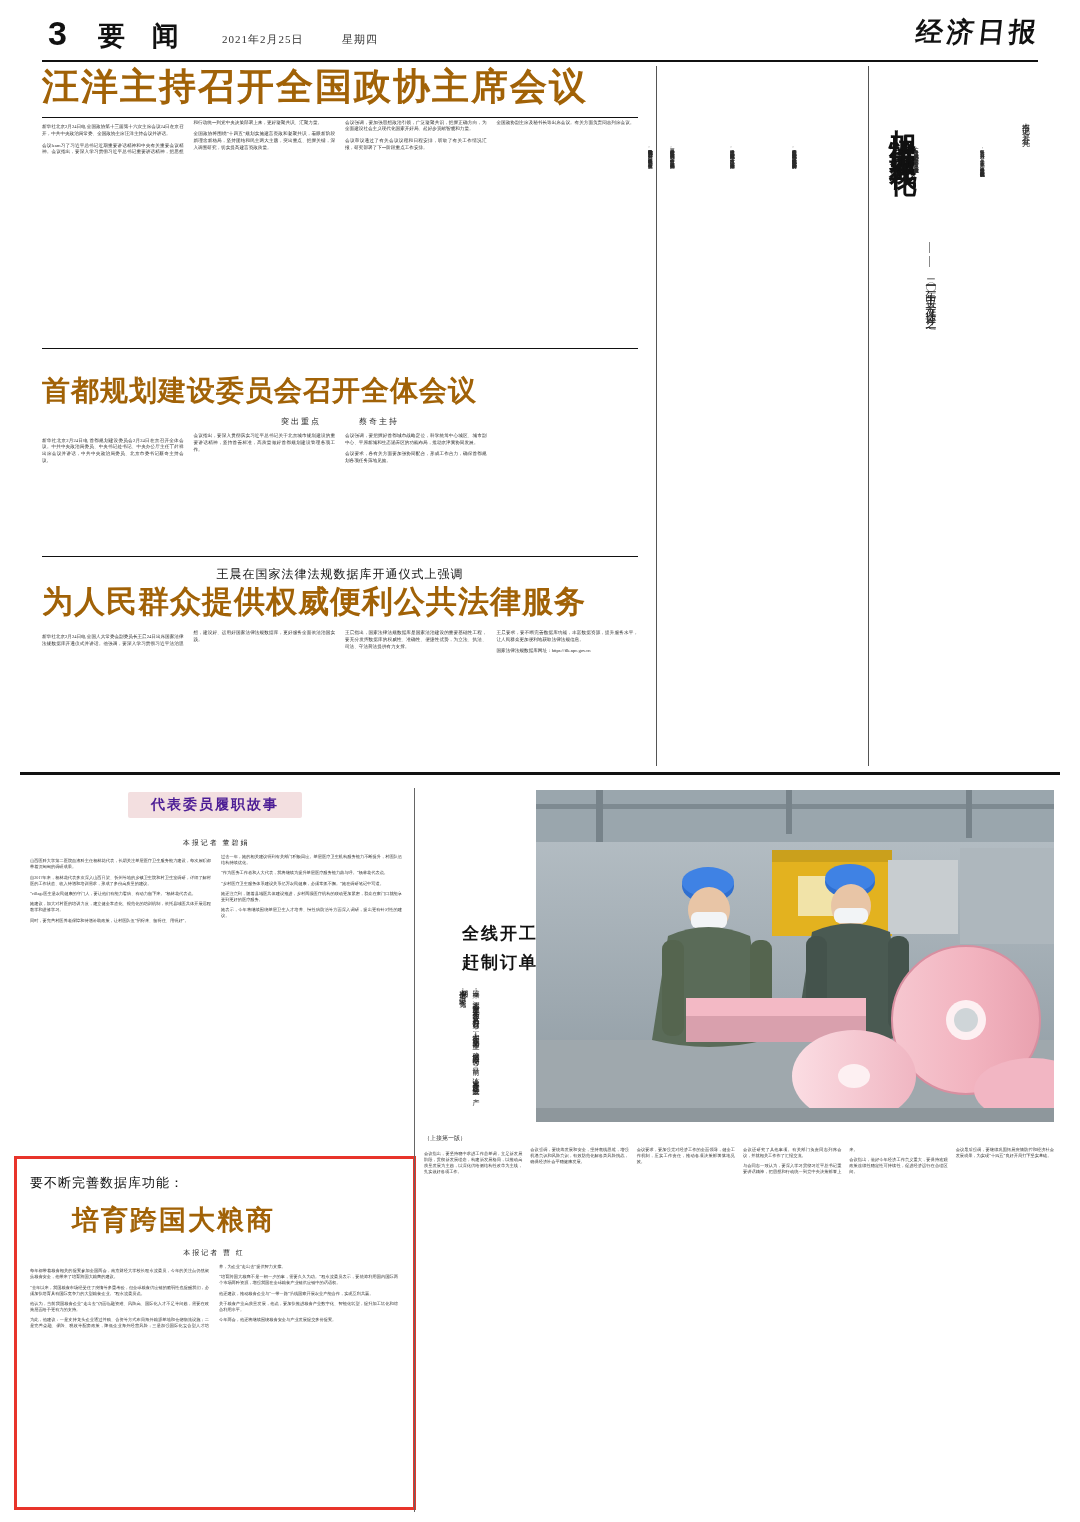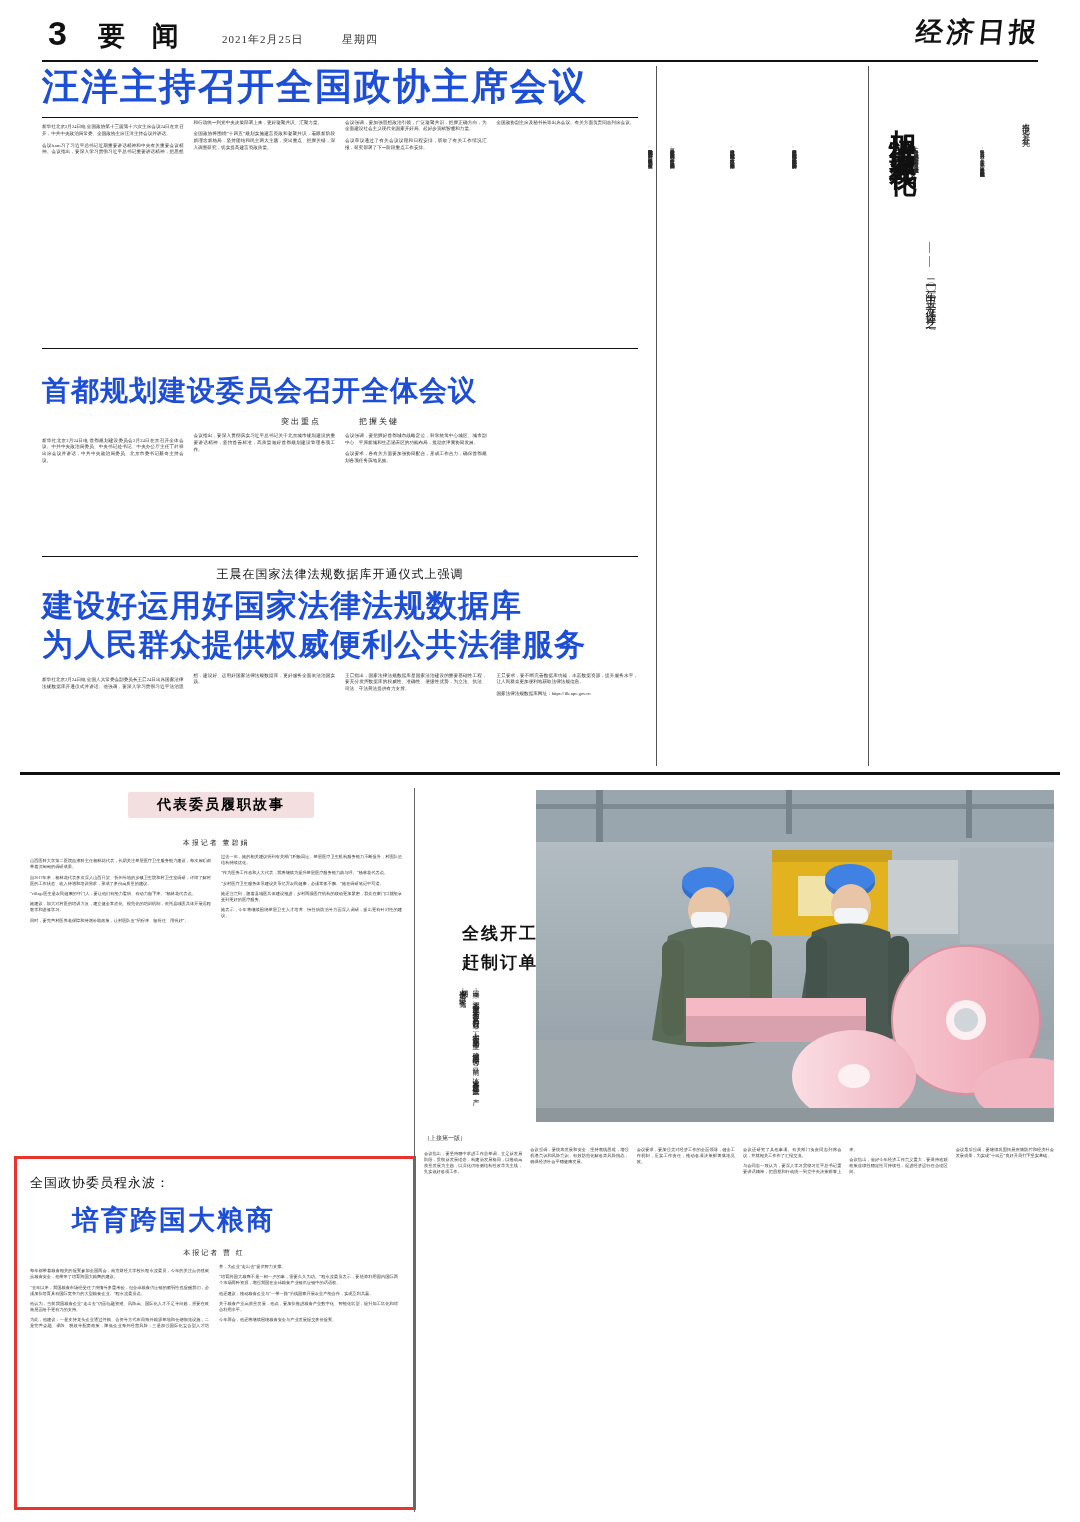--- a/index.html
+++ b/index.html
@@ -14,21 +14,21 @@
   .mast-date{position:absolute;left:222px;top:32px;font-size:11px;color:#333;letter-spacing:1px;}
   .mast-weekday{position:absolute;left:342px;top:32px;font-size:11px;color:#333;letter-spacing:1px;}
   .mast-logo{position:absolute;right:40px;top:14px;font-size:27px;font-weight:bold;letter-spacing:4px;font-family:"Liberation Serif",serif;
              color:#111;transform:skewX(-6deg);}
   .rule{position:absolute;background:#111;}
   .body-col{font-size:4.6px;line-height:1.5;text-align:justify;color:#2b2b2b;
             font-family:"Liberation Serif",serif;word-break:break-all;}
   .tiny{font-size:4.2px;line-height:1.45;color:#333;word-break:break-all;text-align:justify;}
 
   
-  h1.head{font-family:Liberation Sans, sans-serif;font-weight:bold;margin:0;color:#1d4ed8;}
+  h1.head{font-family:Liberation Sans, sans-serif;font-weight:bold;margin:0;color:#a16207;}
 
   
   #top-left{position:absolute;left:42px;top:66px;width:596px;}
   .hl-main{font-size:37px;letter-spacing:2px;line-height:1.15;}
   .hl-sub{font-size:28px;letter-spacing:1px;}
   .cols-4{column-count:4;column-gap:10px;}
   .cols-6{column-count:6;column-gap:8px;}
   .cols-2{column-count:2;column-gap:10px;}
 
   .byline{font-size:8px;text-align:center;letter-spacing:2px;margin:6px 0;color:#222;}
@@ -36,22 +36,22 @@
   
   #feature-vert{position:absolute;right:34px;top:62px;width:400px;height:700px;}
   .vtitle{writing-mode:vertical-rl;font-family:"Liberation Sans",sans-serif;font-weight:bold;font-size:27px;
           letter-spacing:5px;line-height:1.15;}
   .vsub{writing-mode:vertical-rl;font-size:11px;letter-spacing:3px;color:#222;}
   .vcol{writing-mode:vertical-rl;font-size:4.6px;line-height:1.5;letter-spacing:0px;color:#2b2b2b;height:100%;
         text-align:justify;}
 
   
   #lower{position:absolute;left:0;top:782px;width:1080px;height:740px;}
-  .ribbon{display:inline-block;background:#f3dfe0;color:#000000;font-family:"Liberation Sans",sans-serif;
-          font-weight:bold;font-size:14px;letter-spacing:2px;padding:4px 29px;border-radius:2px;}
+  .ribbon{display:inline-block;background:#f3dfe0;color:#4c1d95;font-family:"Liberation Sans",sans-serif;
+          font-weight:bold;font-size:14px;letter-spacing:2px;padding:4px 23px;border-radius:2px;}
   .kicker{font-size:12px;letter-spacing:1px;color:#111;font-family:Liberation Serif, serif;}
   .hl-mid{font-size:27px;letter-spacing:2px;font-family:"Liberation Sans",sans-serif;font-weight:bold;}
   .red-box{position:absolute;border:3px solid #e8342a;}
 
   
   .photo{position:absolute;overflow:hidden;background:#cfd3d6;}
   .photo svg{display:block;}
 
   .caption-v{writing-mode:vertical-rl;font-size:8px;line-height:1.6;color:#222;letter-spacing:1px;}
   .cap-title{writing-mode:horizontal-tb;font-family:"Liberation Sans",sans-serif;font-weight:bold;font-size:17px;letter-spacing:2px;}
@@ -85,34 +85,33 @@
       <p>全国政协副主席及秘书长等出席会议。有关方面负责同志列席会议。</p>
     </div>
   </div>
   <div class="rule" style="left:42px;top:348px;width:596px;height:1px;"></div>
 
   <div style="position:absolute;left:42px;top:372px;width:596px;">
     <h1 class="head hl-sub">首都规划建设委员会召开全体会议</h1>
     <div class="byline">
       <span>突出重点</span>
       <span style="display:inline-block;width:30px;"></span>
-      <span>把握关键</span>
+      <span>蔡奇主持</span>
     </div>
     <div class="cols-4 body-col" style="height:120px;">
       <p>新华社北京2月24日电 首都规划建设委员会2月24日在京召开全体会议。中共中央政治局委员、中央书记处书记、中央办公厅主任丁薛祥出席会议并讲话，中共中央政治局委员、北京市委书记蔡奇主持会议。</p>
       <p>会议指出，要深入贯彻落实习近平总书记关于北京城市规划建设的重要讲话精神，坚持首善标准，高质量做好首都规划建设管理各项工作。</p>
       <p>会议强调，要把握好首都城市战略定位，科学统筹中心城区、城市副中心、平原新城和生态涵养区的功能布局，推动京津冀协同发展。</p>
       <p>会议要求，各有关方面要加强协同配合，形成工作合力，确保首都规划各项任务落地见效。</p>
     </div>
   </div>
   <div class="rule" style="left:42px;top:556px;width:596px;height:1px;"></div>
 
   <div style="position:absolute;left:42px;top:566px;width:596px;">
     <div style="text-align:center;" class="kicker">王晨在国家法律法规数据库开通仪式上强调</div>
-    <h1 class="head" style="font-size:31px;letter-spacing:1px;line-height:1.25;margin-top:4px;">建设好运用好国家法律法规数据库</h1>
     <h1 class="head" style="font-size:31px;letter-spacing:1px;line-height:1.25;">为人民群众提供权威便利公共法律服务</h1>
     <div class="cols-4 body-col" style="height:110px;margin-top:8px;">
       <p>新华社北京2月24日电 全国人大常委会副委员长王晨24日出席国家法律法规数据库开通仪式并讲话。他强调，要深入学习贯彻习近平法治思想，建设好、运用好国家法律法规数据库，更好服务全面依法治国实践。</p>
       <p>王晨指出，国家法律法规数据库是国家法治建设的重要基础性工程，要充分发挥数据库的权威性、准确性、便捷性优势，为立法、执法、司法、守法普法提供有力支撑。</p>
       <p>王晨要求，要不断完善数据库功能，丰富数据资源，提升服务水平，让人民群众更加便利地获取法律法规信息。</p>
       <p>国家法律法规数据库网址：https://flk.npc.gov.cn</p>
     </div>
   </div>
 
   <div id="feature-vert">
@@ -167,21 +166,21 @@
         <p>“作为医务工作者和人大代表，我将继续为提升基层医疗服务能力鼓与呼。”杨林花代表说。</p>
         <p>“乡村医疗卫生服务体系建设关系亿万农民健康，必须常抓不懈。”她在调研笔记中写道。</p>
         <p>她还注意到，随着县域医共体建设推进，乡村两级医疗机构的联动更加紧密，群众在家门口就能享受到更好的医疗服务。</p>
         <p>她表示，今年将继续围绕基层卫生人才培养、慢性病防治等方面深入调研，提出更有针对性的建议。</p>
       </div>
     </div>
 
     <div class="red-box" style="left:14px;top:374px;width:396px;height:348px;"></div>
 
     <div style="position:absolute;left:30px;top:392px;width:368px;">
-      <div class="kicker" style="font-size:13px;">全国政协委员程永波：</div>
+      <div class="kicker" style="font-size:13px;">要不断完善数据库功能：</div>
       <h1 class="head hl-mid" style="margin-top:10px;margin-left:42px;">培育跨国大粮商</h1>
       <div class="byline" style="font-size:7px;margin-top:10px;">本报记者 曹 红</div>
       <div class="cols-2 tiny" style="height:244px;margin-top:4px;">
         <p>每年都带着粮食相关的提案参加全国两会，南京财经大学校长程永波委员，今年的关注点仍然聚焦粮食安全，他带来了培育跨国大粮商的建议。</p>
         <p>“去年以来，我国粮食市场经受住了疫情等多重考验，但全球粮食供应链的脆弱性也提醒我们，必须加快培育具有国际竞争力的大型粮食企业。”程永波委员说。</p>
         <p>他认为，当前我国粮食企业“走出去”仍面临融资难、风险高、国际化人才不足等问题，需要在政策层面给予更有力的支持。</p>
         <p>为此，他建议：一是支持龙头企业通过并购、合资等方式布局海外粮源基地和仓储物流设施；二是完善金融、保险、税收等配套政策，降低企业海外经营风险；三是加强国际化复合型人才培养，为企业“走出去”提供智力支撑。</p>
         <p>“培育跨国大粮商不是一朝一夕的事，需要久久为功。”程永波委员表示，要统筹利用国内国际两个市场两种资源，增强我国在全球粮食产业链供应链中的话语权。</p>
         <p>他还建议，推动粮食企业与“一带一路”沿线国家开展农业产能合作，实现互利共赢。</p>
         <p>关于粮食产业高质量发展，他说，要加快推进粮食产业数字化、智能化转型，提升加工转化和综合利用水平。</p>

